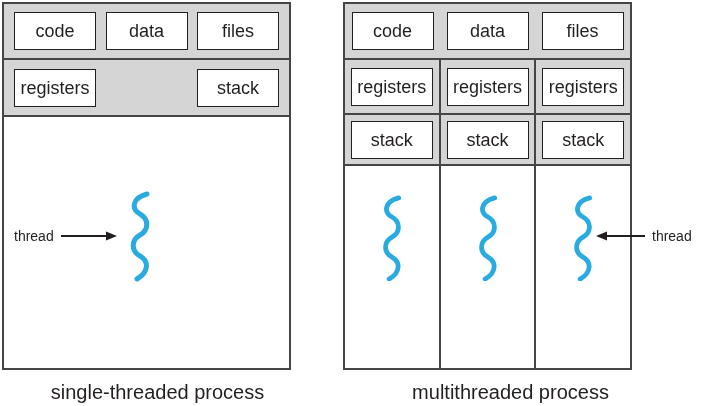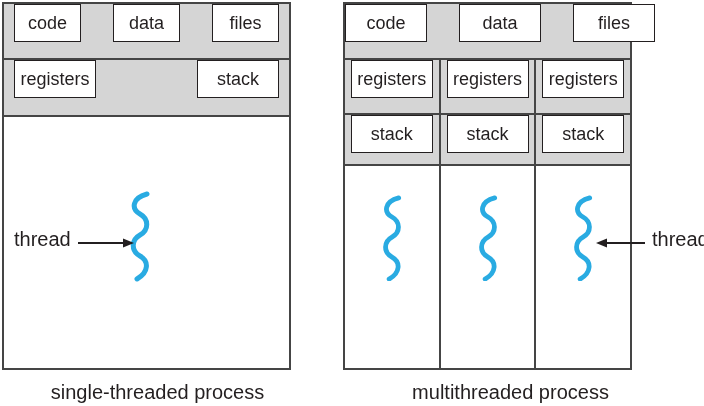--- a/index.html
+++ b/index.html
@@ -9,21 +9,21 @@
   }
   .proc {
     position:absolute; top:2px; width:289px; height:368px;
     border:2px solid #454545; box-sizing:border-box; background:#ffffff;
   }
   #left-proc  { left:2px; }
   #right-proc { left:343px; }
 
   .band {
     background:#d5d5d5; border-bottom:2px solid #454545;
-    box-sizing:border-box; display:flex; align-items:flex-start;gap:32px;
+    box-sizing:border-box; display:flex; align-items:center;
   }
   .band.top { height:56px; padding:0 10px; }
   #left-proc .band.top,
   #left-proc .band.mid { justify-content:space-between; }
   #left-proc .band.mid { height:57px; padding:0 10px; }
   #right-proc .band.top { padding:0; }
   #right-proc .band.top .third {
     flex:1; display:flex; justify-content:center; align-items:center;
   }
 
@@ -38,22 +38,22 @@
   .col { flex:1; display:flex; flex-direction:column; border-right:2px solid #454545; box-sizing:border-box; }
   .col:last-child { border-right:none; }
   .col .band.registers { height:55px; justify-content:center; }
   .col .band.stack     { height:51px; justify-content:center; }
   .col .white { flex:1; display:flex; justify-content:center; align-items:flex-start; padding-top:29px; }
 
   .squiggle { display:block; }
   #left-squiggle { position:absolute; left:126px; top:191px; }
 
   .thread-pointer {
-    position:absolute; display:flex; align-items:flex-end;
-    font-size:20px; line-height:1; white-space:nowrap;
+    position:absolute; display:flex; align-items:center;
+    font-size:14px; line-height:1; white-space:nowrap;
   }
   #left-thread-pointer  { left:14px; top:229px; }
   #right-thread-pointer { left:596px; top:229px; }
   .thread-pointer .gap { width:6px; }
 
   .caption {
     position:absolute; top:380px; width:289px;
     text-align:center; font-size:20px; line-height:1.2;
   }
   #left-caption  { left:13px; }

